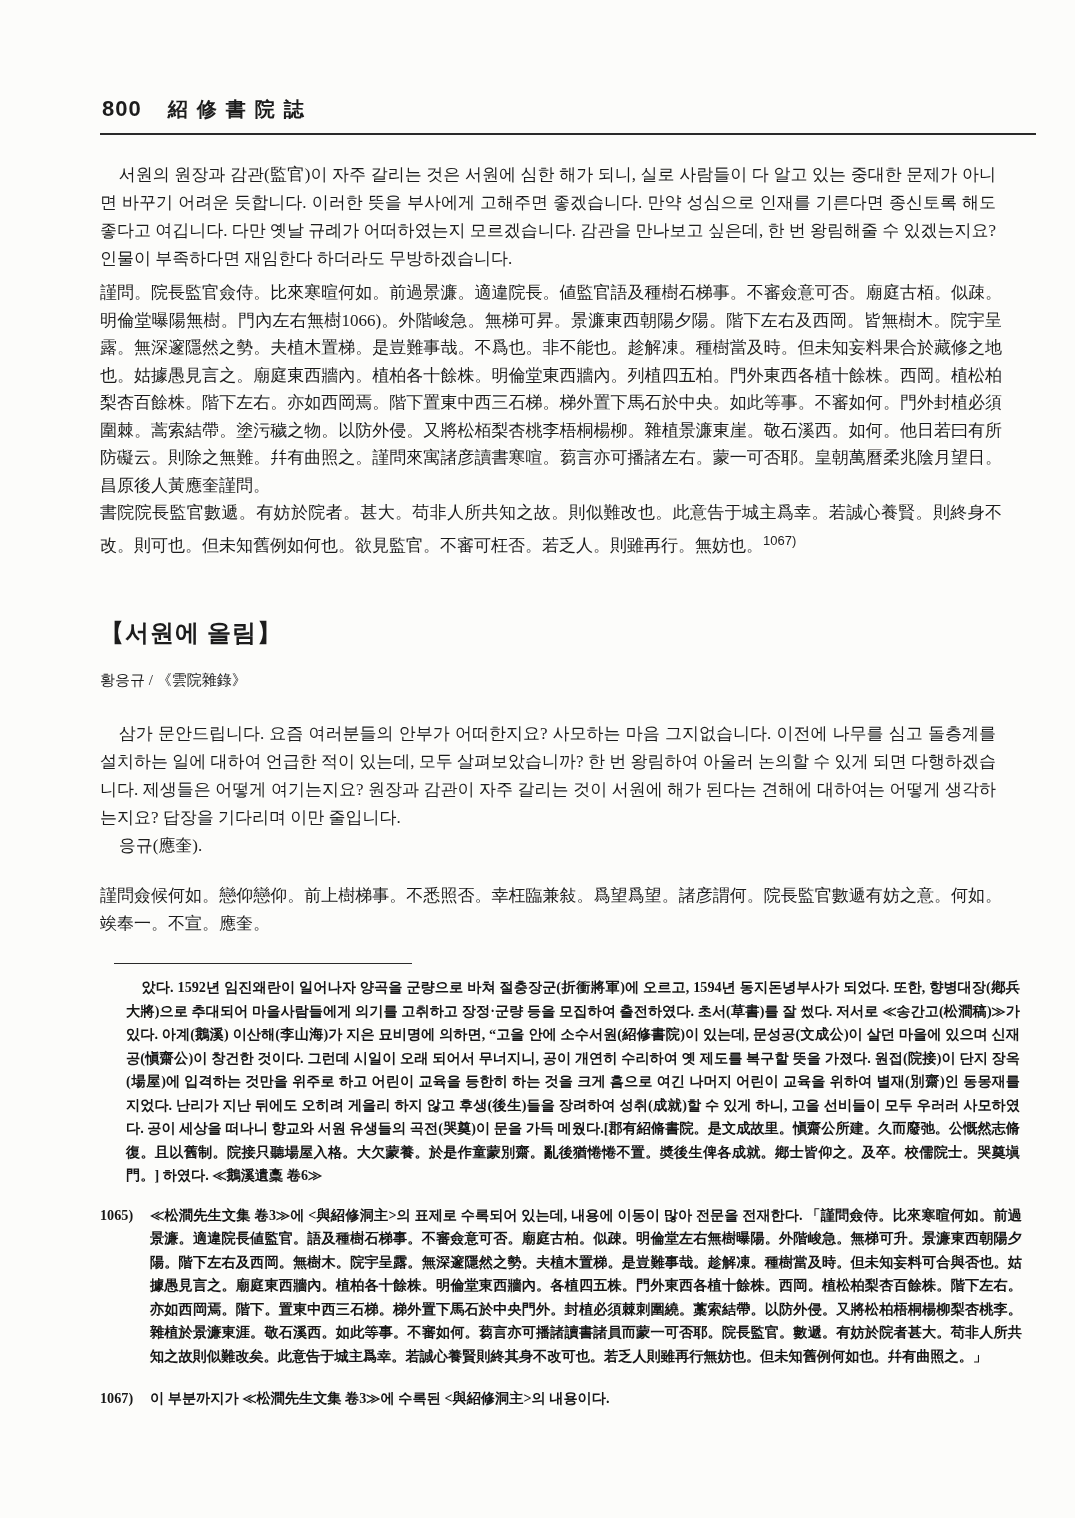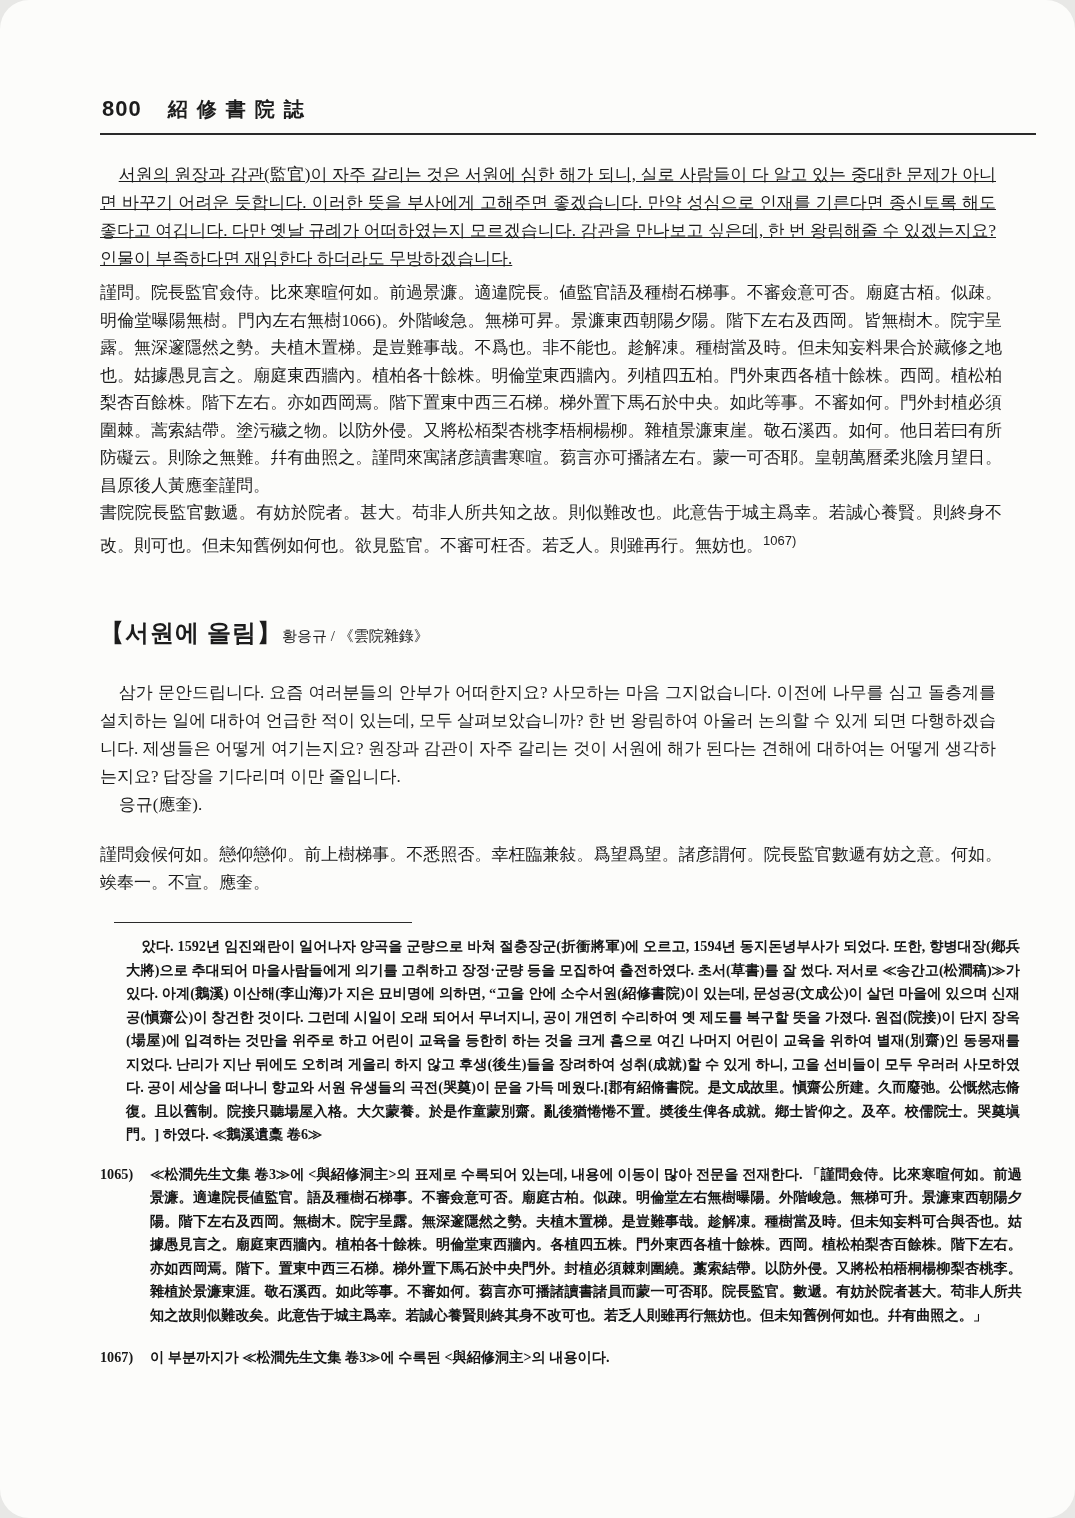--- a/index.html
+++ b/index.html
@@ -7,21 +7,20 @@
     position: relative;
     width: 1075px;
     height: 1518px;
     margin: 0 auto;
     background: #fcfcfa;
     color: #1c1c1c;
     font-family: "Liberation Serif", "DejaVu Serif", serif;
     box-sizing: border-box;
     padding: 96px 58px 40px 100px;
     overflow: hidden;
-    border-radius: 29px;
   }
   .page-header {
     display: flex;
     align-items: baseline;
     gap: 26px;
     padding-left: 2px;
   }
   .page-num {
     font-size: 22px;
     font-weight: bold;
@@ -40,21 +39,21 @@
     width: 936px;
   }
   .para {
     font-size: 17px;
     line-height: 28px;
     text-align: justify;
     margin: 0;
     width: 896px;
   }
   .indent { text-indent: 1.1em; }
-  .para-1 { margin-top: 26px; text-decoration: underline; }
+  .para-1 { margin-top: 26px; }
   .hanmun-title {
     font-size: 17px;
     margin: 24px 0 0 0;
   }
   .hanmun {
     font-size: 17px;
     line-height: 27.5px;
     text-align: justify;
     margin: 6px 8px 0 0;
     width: 902px;
@@ -62,20 +61,22 @@
   .hanmun-post { margin-top: 0; }
   .fn-ref {
     font-size: 13px;
     vertical-align: 6px;
     font-family: "Liberation Sans", "DejaVu Sans", sans-serif;
   }
   .section-head {
     margin-top: 58px;
     display: flex;
     align-items: baseline;
+    gap: 22px;
+    flex-direction: column;
   }
   .section-title {
     font-size: 24px;
     font-weight: bold;
     letter-spacing: 1px;
   }
   .section-byline { font-size: 15px; }
   .para-2 { margin-top: 30px; }
   .sig { margin-top: 0; }
   .hanmun-note { margin-top: 22px; }

